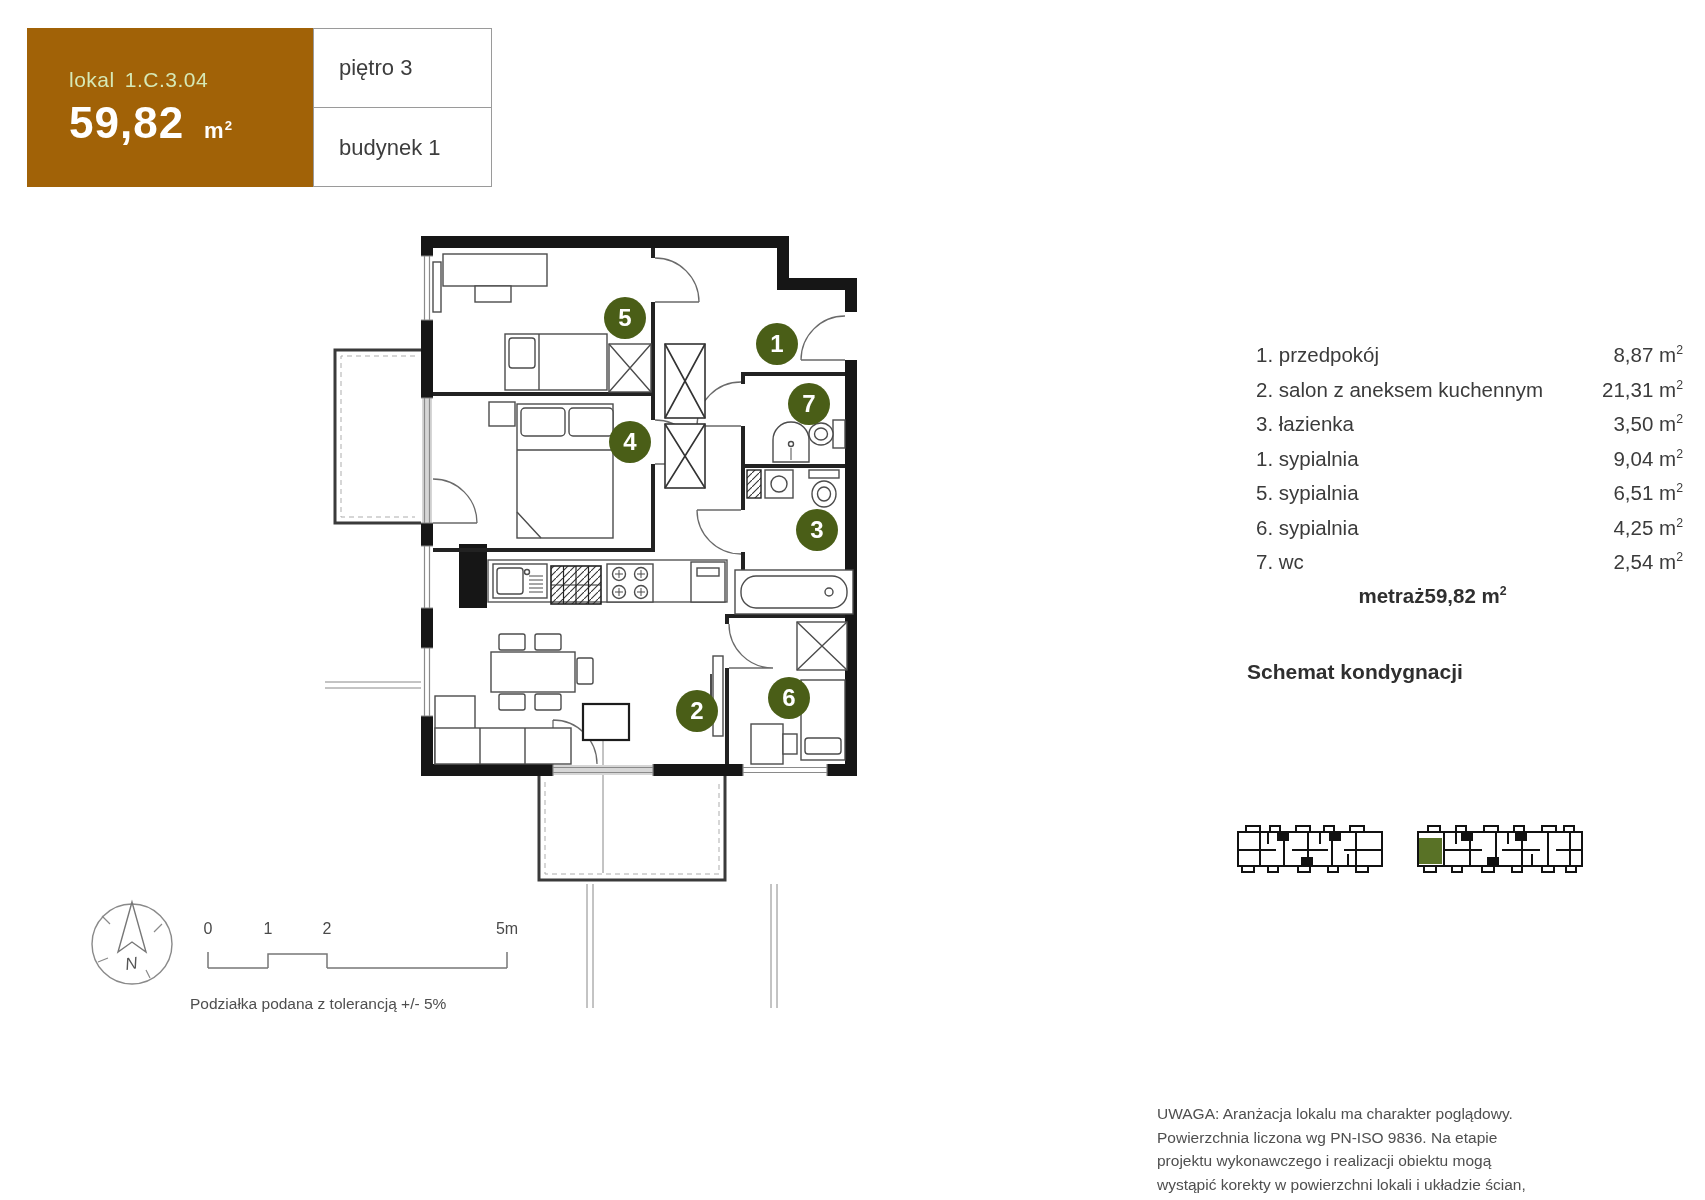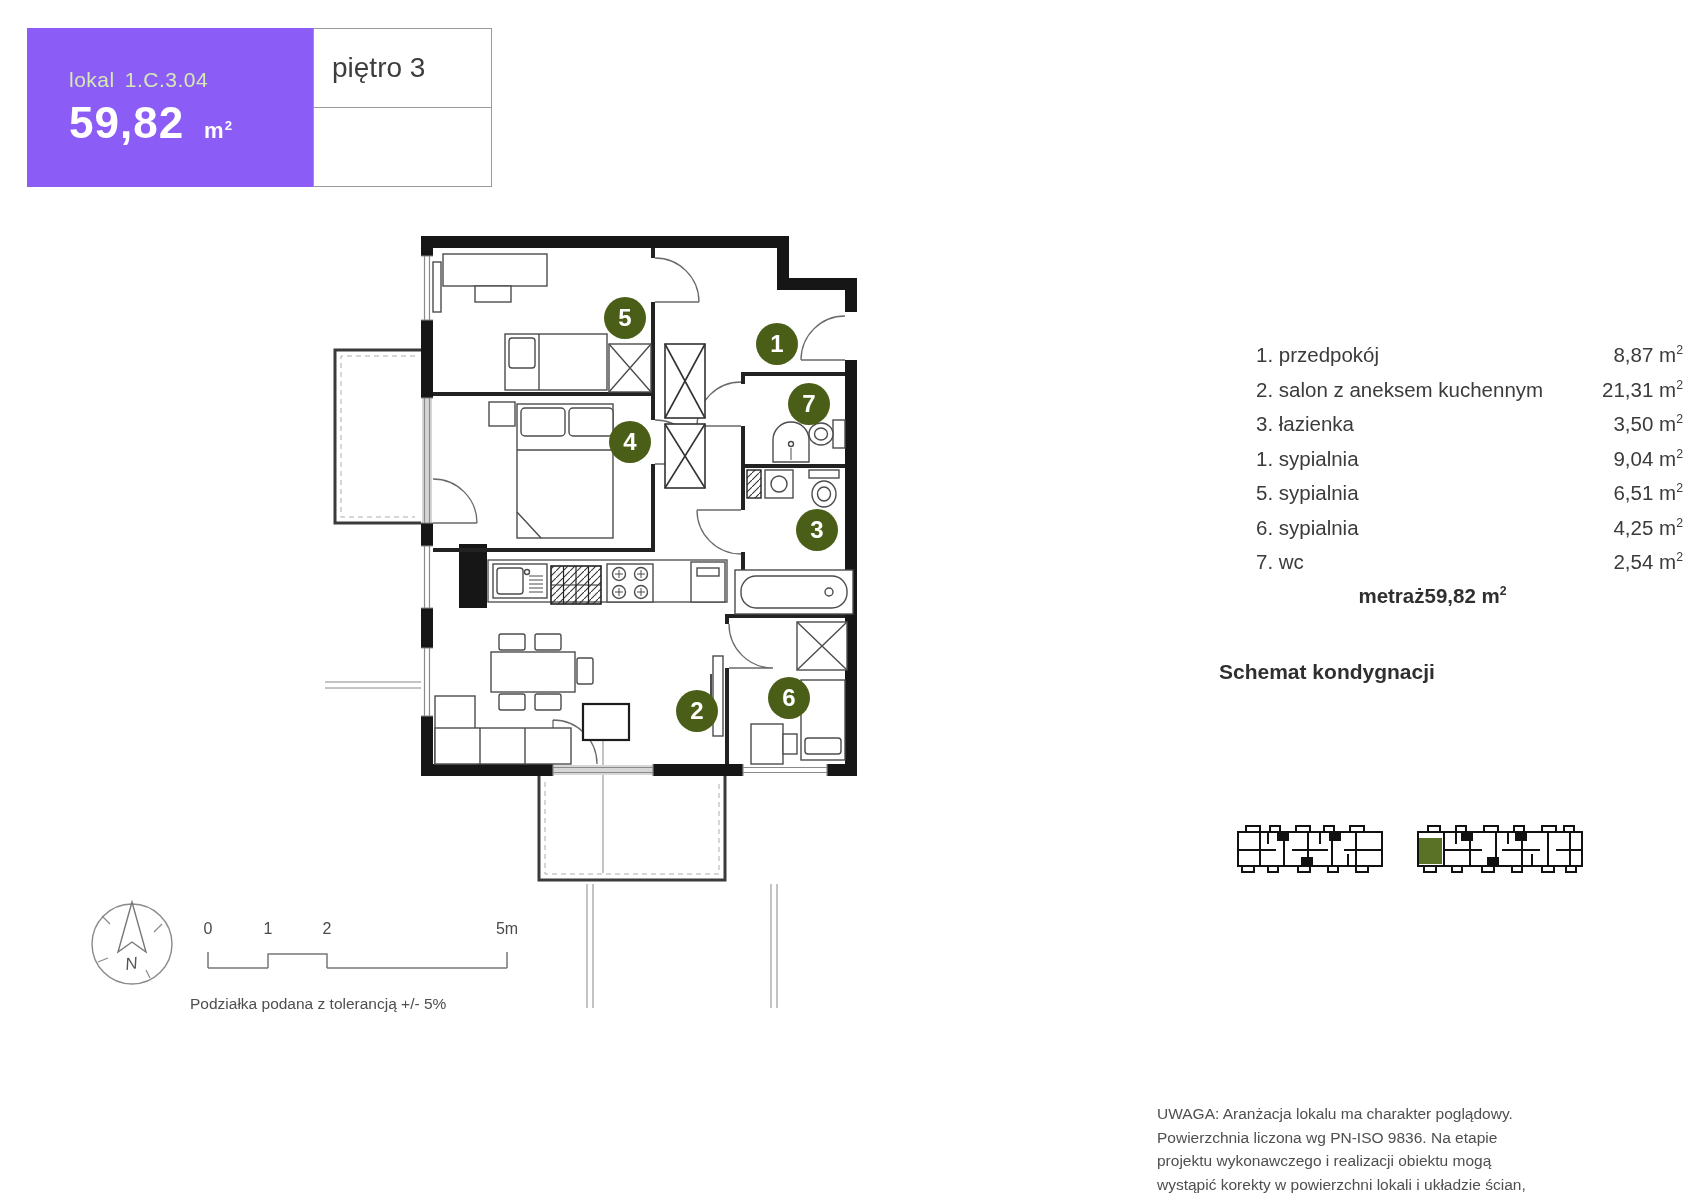--- a/index.html
+++ b/index.html
@@ -1,38 +1,38 @@
 <!DOCTYPE html>
 <html><head>
 <meta charset="utf-8">
 <style>
   html,body{margin:0;padding:0;background:#fff;}
   #page{position:relative;width:1705px;height:1200px;background:#ffffff;overflow:hidden;
         font-family:"Liberation Sans",sans-serif;color:#3c3c3c;}
   .abs{position:absolute;}
 
   
-  #lokal-box{left:27px;top:28px;width:286px;height:159px;background:#8b5cf6;
+  #lokal-box{left:27px;top:28px;width:286px;height:159px;background:#a16207;
              display:flex;flex-direction:column;justify-content:center;padding-left:42px;box-sizing:border-box;}
   #lokal-line{font-size:21px;color:#d6e9b6;letter-spacing:0.5px;}
   #lokal-line .num{margin-left:10px;}
   #area-line{margin-top:6px;color:#ffffff;font-weight:bold;font-size:44px;letter-spacing:1px;}
   #area-line .unit{font-size:22px;margin-left:20px;}
   sup{font-size:0.6em;}
   #info-box{left:313px;top:28px;width:179px;height:159px;border:1px solid #9a9a9a;box-sizing:border-box;background:#fff;}
-  .info-cell{height:79px;display:flex;align-items:center;padding-left:18px;font-size:28px;color:#3d3d3d;box-sizing:border-box;}
+  .info-cell{height:79px;display:flex;align-items:center;padding-left:25px;font-size:22px;color:#3d3d3d;box-sizing:border-box;}
   .info-cell.first{border-bottom:1px solid #9a9a9a;}
 
   
   #room-list{left:1219px;top:338px;width:427px;margin-left:37px;}
   .room-row{display:flex;justify-content:space-between;align-items:center;height:34.5px;font-size:20.5px;color:#3b3b3b;}
   .room-row .val{white-space:nowrap;}
   #summary-row{left:1219px;top:584px;width:427px;display:flex;justify-content:center;
                font-weight:bold;font-size:20.5px;color:#2f2f2f;}
-  #schemat-title{left:1219px;top:660px;font-size:21px;font-weight:bold;color:#2f2f2f;}
+  #schemat-title{left:1247px;top:660px;font-size:21px;font-weight:bold;color:#2f2f2f;}
 
   
   #scale-caption{left:190px;top:995px;font-size:15.5px;color:#4f4f4f;}
   #scale-wrap{left:195px;top:920px;width:330px;height:56px;}
   .scale-lab{position:absolute;top:0;font-size:16px;color:#4a4a4a;transform:translateX(-50%);}
 
   
   #disclaimer{left:1157px;top:1102px;width:392px;font-size:15.5px;line-height:23.5px;color:#4f4f4f;}
 
   svg text{font-family:"Liberation Sans",sans-serif;}
@@ -45,20 +45,21 @@
   <div class="abs" id="lokal-box">
     <div id="lokal-line">
       <span>lokal</span><span class="num">1.C.3.04</span>
     </div>
     <div id="area-line">
       <span>59,82</span><span class="unit"><span>m</span><sup>2</sup></span>
     </div>
   </div>
   <div class="abs" id="info-box">
     <div class="info-cell first">piętro 3</div>
+    <div class="info-cell">budynek 1</div>
   </div>
 
   <svg class="abs" style="left:325px;top:228px;" width="545" height="790" viewBox="0 0 545 790">
 
     <defs>
       <pattern id="diag" width="7" height="7" patternUnits="userSpaceOnUse">
         <path d="M0,7 L7,0" stroke="#333" stroke-width="1.1"></path>
       </pattern>
     </defs>
 

